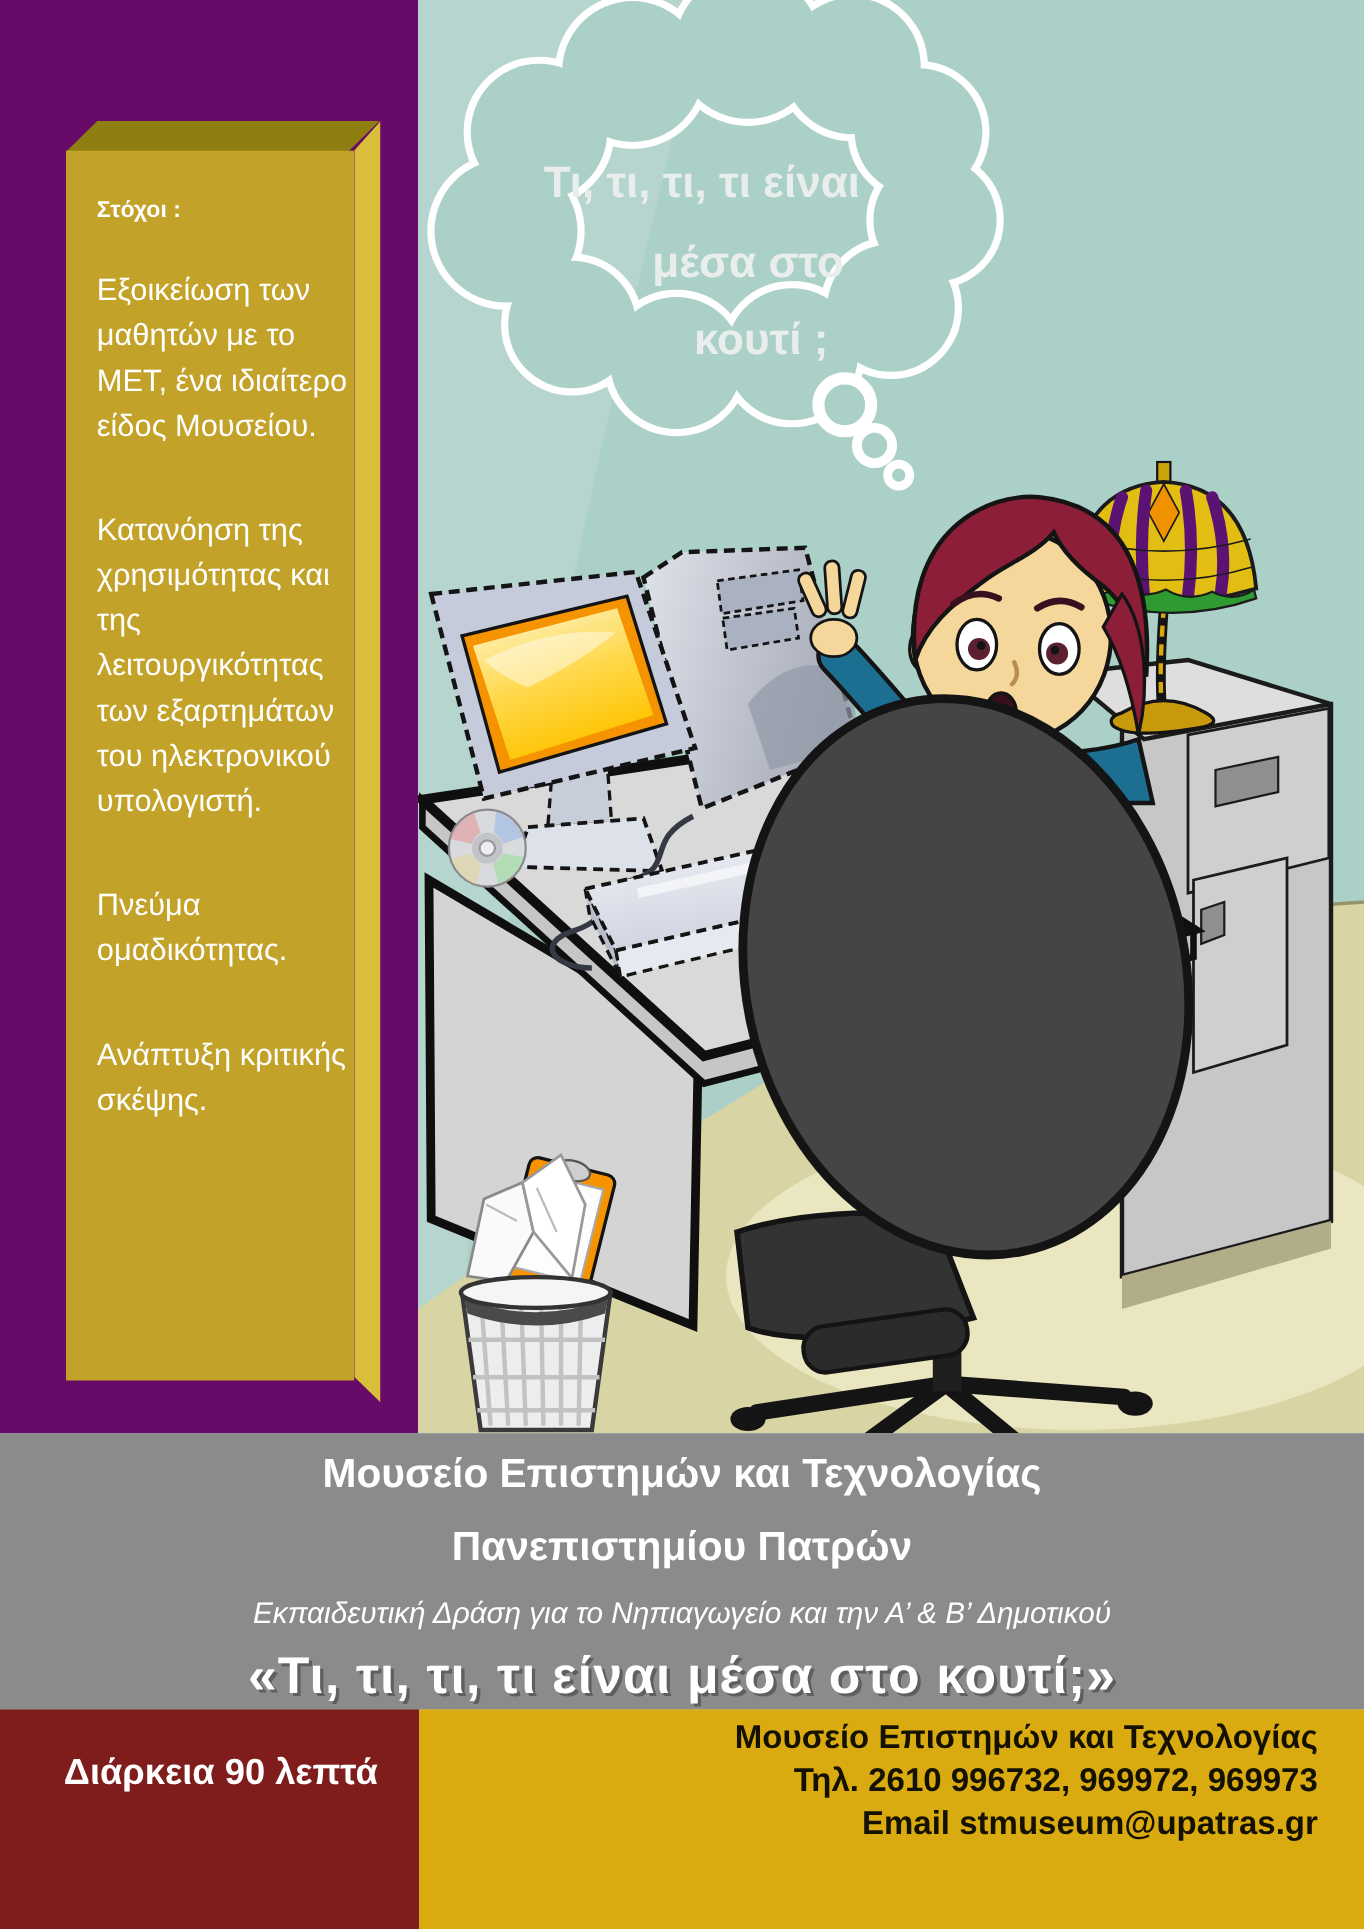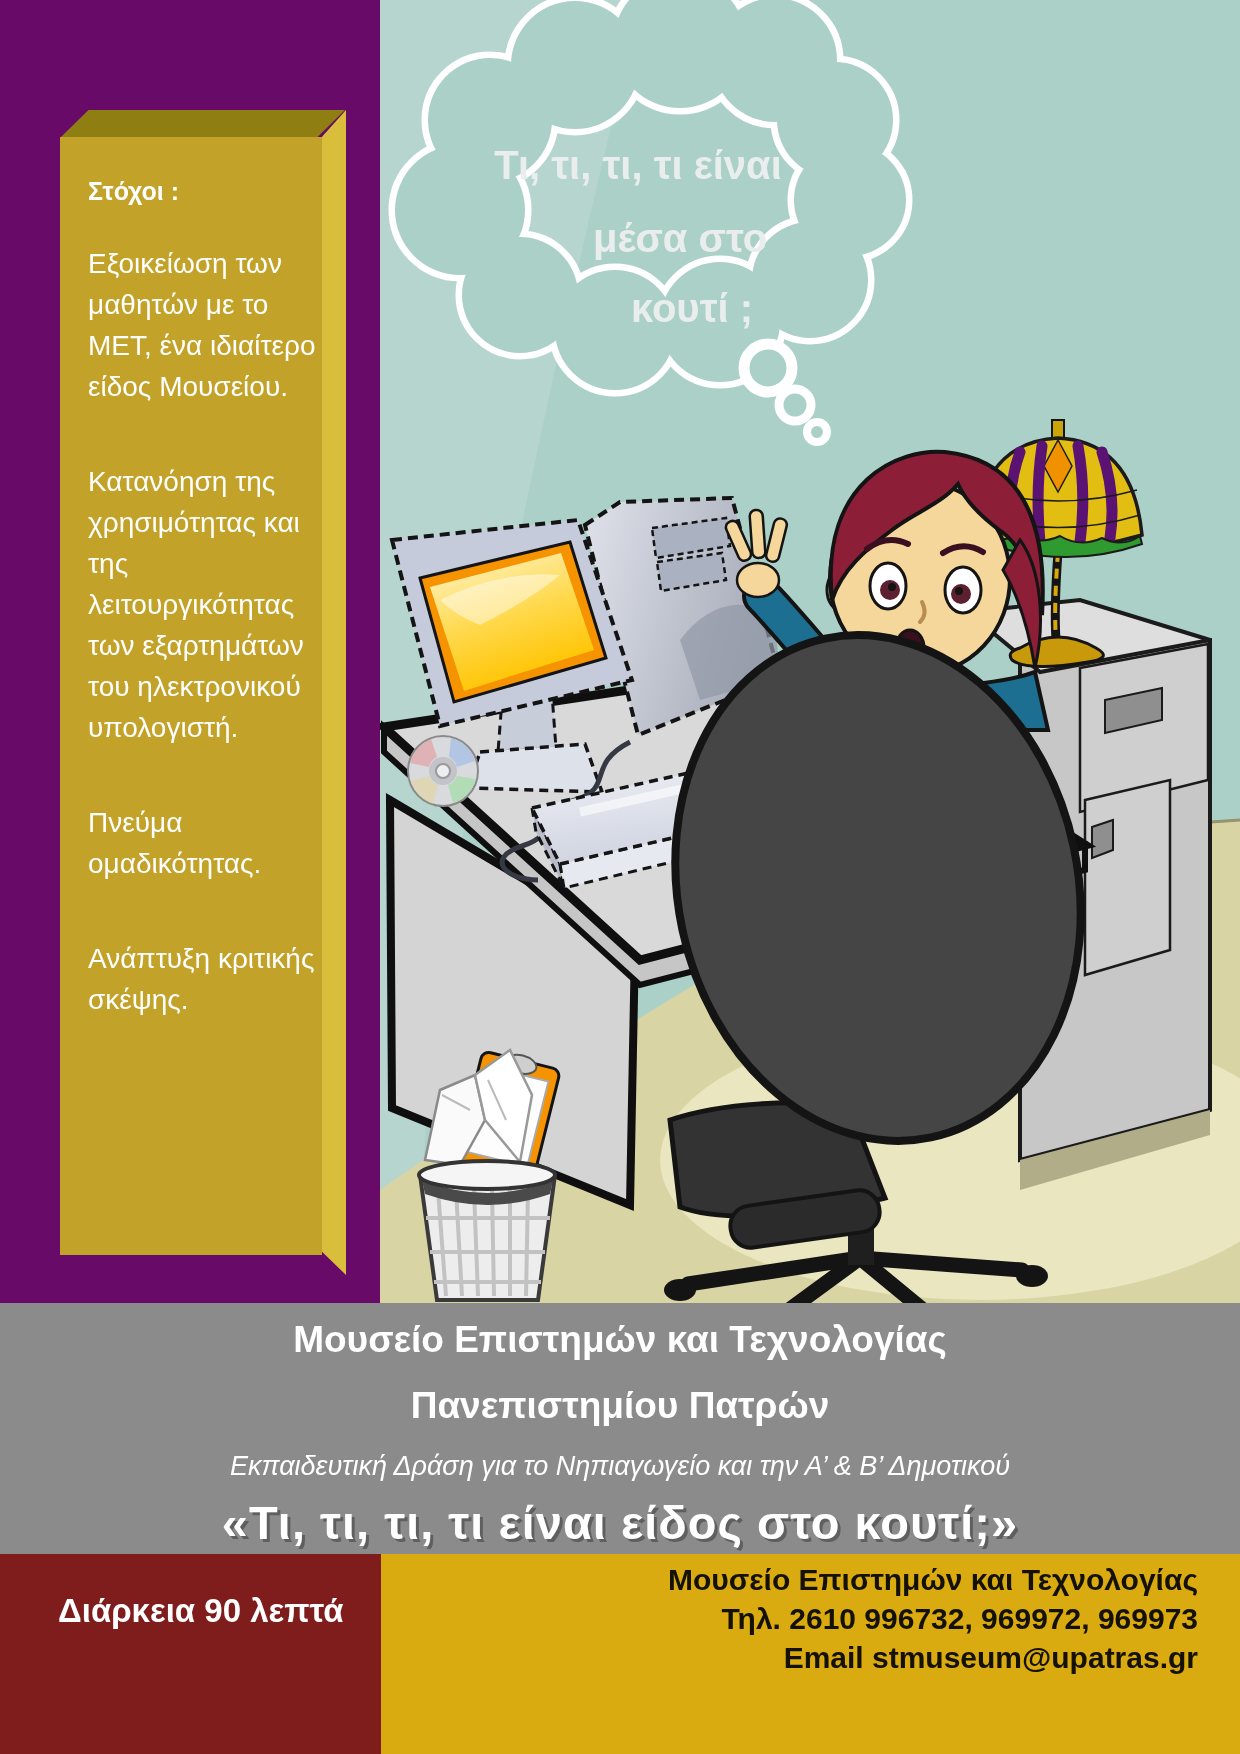--- a/index.html
+++ b/index.html
@@ -8,21 +8,21 @@
     font-family:"Liberation Sans",sans-serif;background:#ABD0C8;
   }
   
   .sidebar{position:absolute;left:0;top:0;width:380px;height:1303px;background:#670A68;}
   .box-top{position:absolute;left:60px;top:110px;width:285px;height:28px;background:#8F7F12;
     clip-path:polygon(0 100%,10% 0,100% 0,90% 100%);}
   .box-right{position:absolute;left:322px;top:110px;width:24px;height:1165px;background:#D9BE3C;
     clip-path:polygon(0 2.3%,100% 0,100% 100%,0 98%);}
   .box-front{position:absolute;left:60px;top:137px;width:262px;height:1118px;background:#C3A22A;
     box-sizing:border-box;padding:36px 4px 0 28px;color:#FFFFFF;}
-  .box-front h2{margin:0 0 34px 0;font-size:25px;font-weight:bold;line-height:36px;}
+  .box-front h2{margin:0 0 34px 0;font-size:21px;font-weight:bold;line-height:36px;}
   .box-front p{margin:0 0 54px 0;font-size:28px;line-height:41px;}
   
   .scene{position:absolute;left:380px;top:0;width:860px;height:1421px;}
   .scene svg{display:block;}
   .bubble-text{fill:#E9EEEC;font-family:"Liberation Sans",sans-serif;font-weight:bold;font-size:40px;}
   
   .band{position:absolute;left:0;top:1303px;width:1240px;height:251px;background:#8B8B8B;
     color:#FFFFFF;text-align:center;}
   .band-title{font-size:37px;font-weight:bold;line-height:40px;}
   .band-title.l1{padding-top:17px;}
@@ -270,21 +270,21 @@
         <path d="M42,1180 q65,26 131,0 l-3,14 q-62,22 -125,0 Z" fill="#4A4A4A"></path>
         <ellipse cx="107" cy="1175" rx="68" ry="14" fill="#F5F5F5" stroke="#333333" stroke-width="4"></ellipse>
       </g>
     </svg>
   </div>
 
   <div class="band">
     <div class="band-title l1">Μουσείο Επιστημών και Τεχνολογίας</div>
     <div class="band-title l2">Πανεπιστημίου Πατρών</div>
     <div class="band-sub">Εκπαιδευτική Δράση για το Νηπιαγωγείο και την Α’ &amp; Β’ Δημοτικού</div>
-    <div class="band-headline">«Τι, τι, τι, τι είναι είδος στο κουτί;»</div>
+    <div class="band-headline">«Τι, τι, τι, τι είναι μέσα στο κουτί;»</div>
   </div>
 
   <div class="footer">
     <div class="footer-left">
       <span class="duration">Διάρκεια  90 λεπτά</span>
     </div>
     <div class="footer-right">
       <div>Μουσείο Επιστημών και Τεχνολογίας</div>
       <div>Τηλ. 2610 996732, 969972, 969973</div>
       <div>Email stmuseum@upatras.gr</div>

